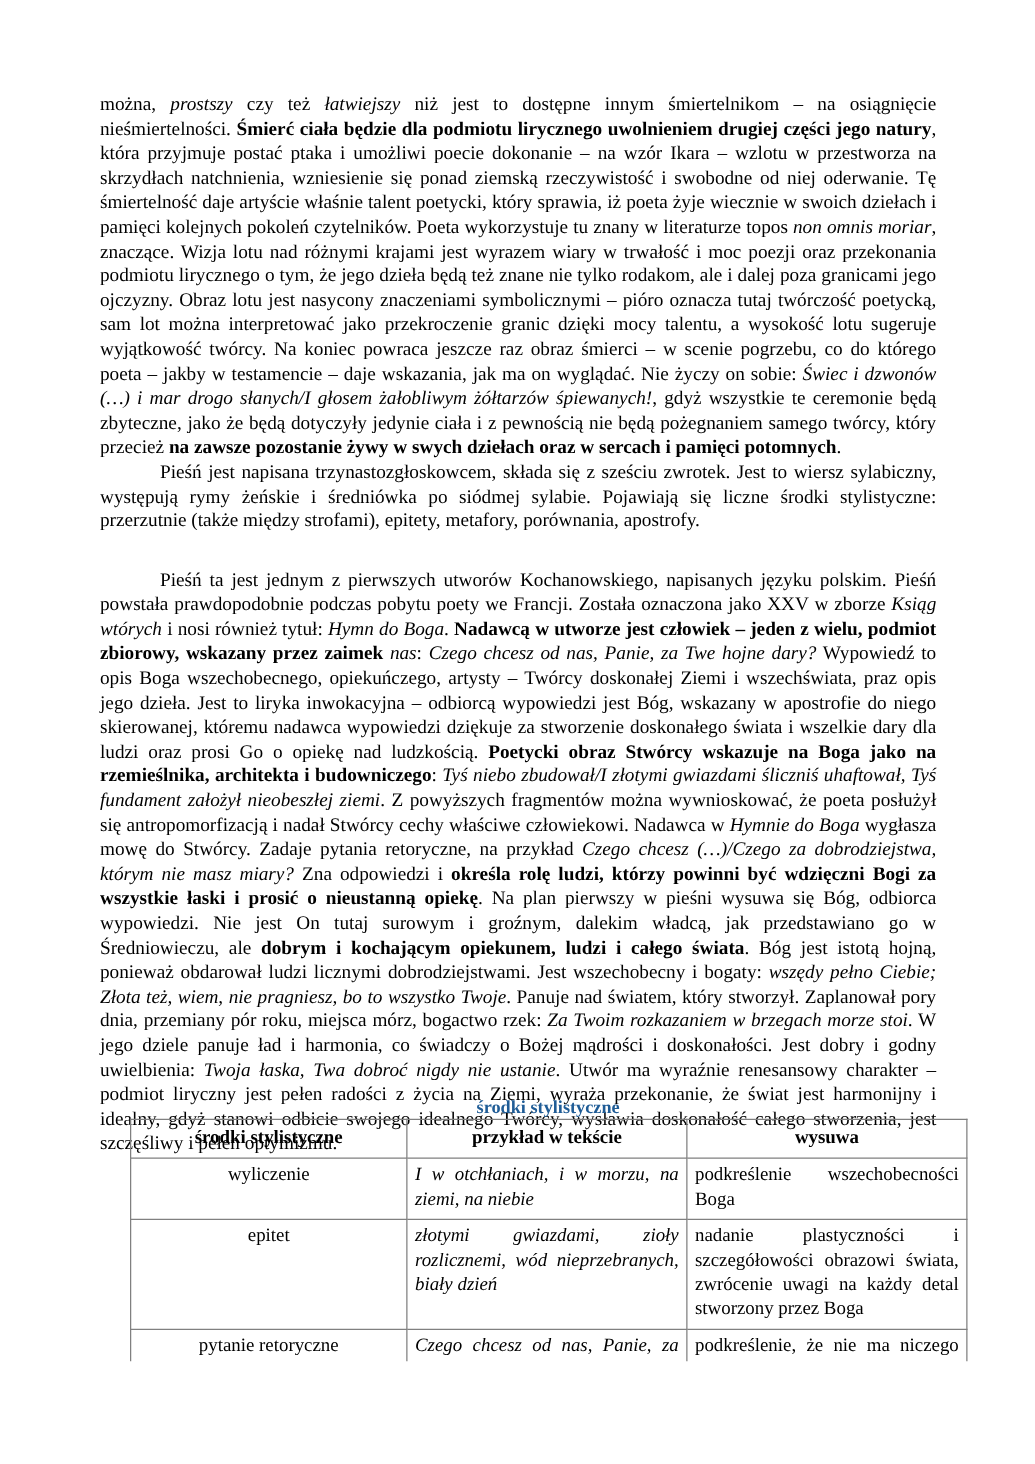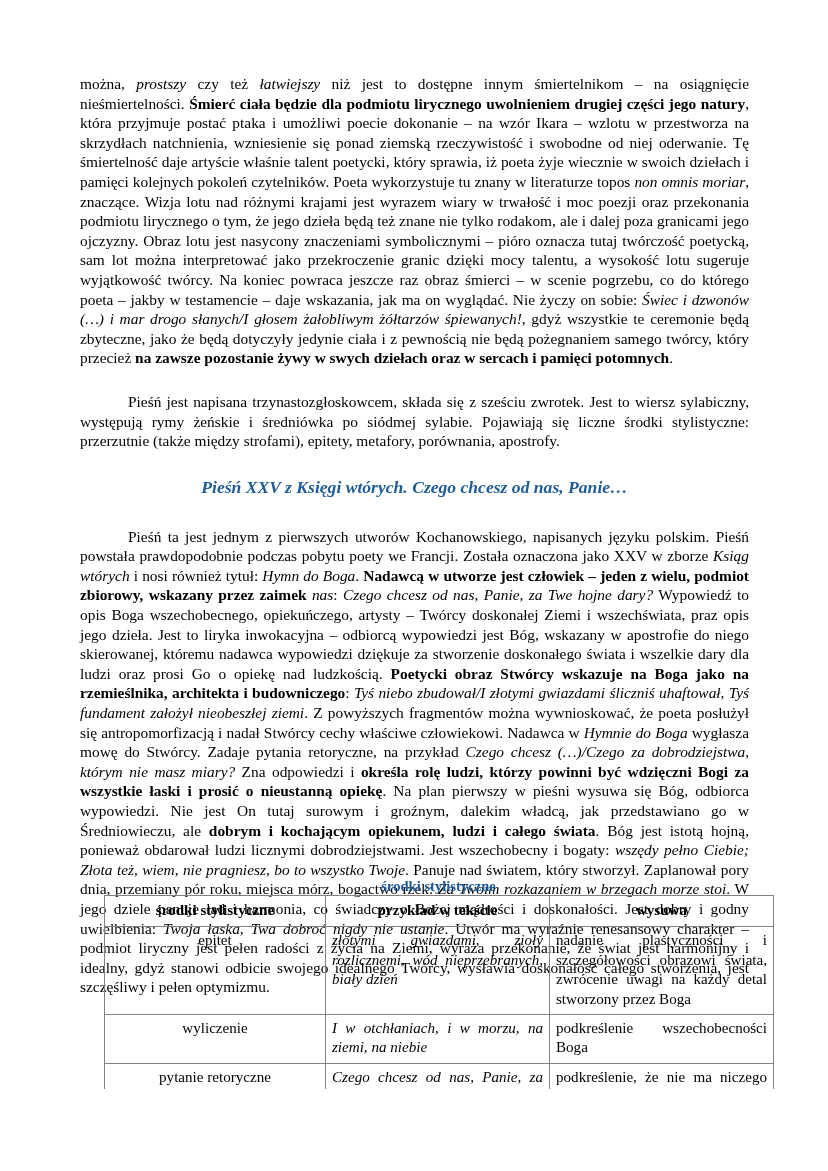--- a/index.html
+++ b/index.html
@@ -39,21 +39,20 @@
     font-size: 15.4px;
     line-height: 19.6px;
     text-align: justify;
     text-justify: inter-word;
     hyphens: none;
     -webkit-hyphens: none;
   }
 
   p.indent {
     text-indent: 48px;
-    margin-top: 24px;
   }
 
   .b { font-weight: bold; }
   .i { font-style: italic; }
   .bi { font-weight: normal; font-style: italic; }
 
   h2.section-heading {
     margin: 0;
     padding: 0;
     font-size: 17.6px;
@@ -144,21 +143,20 @@
 <div class="page">
 
   <div class="content">
 
     <p class="para"><span>można, </span><span class="i">prostszy</span><span> czy też </span><span class="i">łatwiejszy</span><span> niż jest to dostępne innym śmiertelnikom – na osiągnięcie nieśmiertelności. </span><span class="b">Śmierć ciała będzie dla podmiotu lirycznego uwolnieniem drugiej części jego natury</span><span>, która przyjmuje postać ptaka i umożliwi poecie dokonanie – na wzór Ikara – wzlotu w przestworza na skrzydłach natchnienia, wzniesienie się ponad ziemską rzeczywistość i swobodne od niej oderwanie. Tę śmiertelność daje artyście właśnie talent poetycki, który sprawia, iż poeta żyje wiecznie w swoich dziełach i pamięci kolejnych pokoleń czytelników. Poeta wykorzystuje tu znany w literaturze topos </span><span class="i">non omnis moriar</span><span>, znaczące. Wizja lotu nad różnymi krajami jest wyrazem wiary w trwałość i moc poezji oraz przekonania podmiotu lirycznego o tym, że jego dzieła będą też znane nie tylko rodakom, ale i dalej poza granicami jego ojczyzny. Obraz lotu jest nasycony znaczeniami symbolicznymi – pióro oznacza tutaj twórczość poetycką, sam lot można interpretować jako przekroczenie granic dzięki mocy talentu, a wysokość lotu sugeruje wyjątkowość twórcy. Na koniec powraca jeszcze raz obraz śmierci – w scenie pogrzebu, co do którego poeta – jakby w testamencie – daje wskazania, jak ma on wyglądać. Nie życzy on sobie: </span><span class="i">Świec i dzwonów (…) i mar drogo słanych/I głosem żałobliwym żółtarzów śpiewanych!</span><span>, gdyż wszystkie te ceremonie będą zbyteczne, jako że będą dotyczyły jedynie ciała i z pewnością nie będą pożegnaniem samego twórcy, który przecież </span><span class="b">na zawsze pozostanie żywy w swych dziełach oraz w sercach i pamięci potomnych</span><span>.</span></p>
 
     <p class="para indent">Pieśń jest napisana trzynastozgłoskowcem, składa się z sześciu zwrotek. Jest to wiersz sylabiczny, występują rymy żeńskie i średniówka po siódmej sylabie. Pojawiają się liczne środki stylistyczne: przerzutnie (także między strofami), epitety, metafory, porównania, apostrofy.</p>
 
     <div class="heading-gap-top"></div>
 
-    <h2 class="section-heading">Pieśń XXV z Księgi wtórych. Czego chcesz od nas, Panie…</h2>
 
     <div class="heading-gap-bottom"></div>
 
     <p class="para indent"><span>Pieśń ta jest jednym z pierwszych utworów Kochanowskiego, napisanych języku polskim. Pieśń powstała prawdopodobnie podczas pobytu poety we Francji. Została oznaczona jako XXV w zborze </span><span class="i">Ksiąg wtórych</span><span> i nosi również tytuł: </span><span class="i">Hymn do Boga</span><span>. </span><span class="b">Nadawcą w utworze jest człowiek – jeden z wielu, podmiot zbiorowy, wskazany przez zaimek </span><span class="bi">nas</span><span>: </span><span class="i">Czego chcesz od nas, Panie, za Twe hojne dary?</span><span> Wypowiedź to opis Boga wszechobecnego, opiekuńczego, artysty – Twórcy doskonałej Ziemi i wszechświata, praz opis jego dzieła. Jest to liryka inwokacyjna – odbiorcą wypowiedzi jest Bóg, wskazany w apostrofie do niego skierowanej, któremu nadawca wypowiedzi dziękuje za stworzenie doskonałego świata i wszelkie dary dla ludzi oraz prosi Go o opiekę nad ludzkością. </span><span class="b">Poetycki obraz Stwórcy wskazuje na Boga jako na rzemieślnika, architekta i budowniczego</span><span>: </span><span class="i">Tyś niebo zbudował/I złotymi gwiazdami śliczniś uhaftował, Tyś fundament założył nieobeszłej ziemi</span><span>. Z powyższych fragmentów można wywnioskować, że poeta posłużył się antropomorfizacją i nadał Stwórcy cechy właściwe człowiekowi. Nadawca w </span><span class="i">Hymnie do Boga</span><span> wygłasza mowę do Stwórcy. Zadaje pytania retoryczne, na przykład </span><span class="i">Czego chcesz (…)/Czego za dobrodziejstwa, którym nie masz miary?</span><span> Zna odpowiedzi i </span><span class="b">określa rolę ludzi, którzy powinni być wdzięczni Bogi za wszystkie łaski i prosić o nieustanną opiekę</span><span>. Na plan pierwszy w pieśni wysuwa się Bóg, odbiorca wypowiedzi. Nie jest On tutaj surowym i groźnym, dalekim władcą, jak przedstawiano go w Średniowieczu, ale </span><span class="b">dobrym i kochającym opiekunem, ludzi i całego świata</span><span>. Bóg jest istotą hojną, ponieważ obdarował ludzi licznymi dobrodziejstwami. Jest wszechobecny i bogaty: </span><span class="i">wszędy pełno Ciebie; Złota też, wiem, nie pragniesz, bo to wszystko Twoje</span><span>. Panuje nad światem, który stworzył. Zaplanował pory dnia, przemiany pór roku, miejsca mórz, bogactwo rzek: </span><span class="i">Za Twoim rozkazaniem w brzegach morze stoi</span><span>. W jego dziele panuje ład i harmonia, co świadczy o Bożej mądrości i doskonałości. Jest dobry i godny uwielbienia: </span><span class="i">Twoja łaska, Twa dobroć nigdy nie ustanie</span><span>. Utwór ma wyraźnie renesansowy charakter – podmiot liryczny jest pełen radości z życia na Ziemi, wyraża przekonanie, że świat jest harmonijny i idealny, gdyż stanowi odbicie swojego idealnego Twórcy, wysławia doskonałość całego stworzenia, jest szczęśliwy i pełen optymizmu.</span></p>
 
   </div>
 
   <div class="table-wrap">
 
     <p class="table-caption">środki stylistyczne</p>
@@ -171,30 +169,30 @@
       </colgroup>
       <thead>
         <tr>
           <th>środki stylistyczne</th>
           <th>przykład w tekście</th>
           <th>wysuwa</th>
         </tr>
       </thead>
       <tbody>
         <tr>
+          <td class="term">wyliczenie</td>
+          <td class="example">I w otchłaniach, i w morzu, na ziemi, na niebie</td>
+          <td class="fn">podkreślenie wszechobecności Boga</td>
+        </tr>
+        <tr>
           <td class="term">epitet</td>
           <td class="example">złotymi gwiazdami, zioły rozlicznemi, wód nieprzebranych, biały dzień</td>
           <td class="fn">nadanie plastyczności i szczegółowości obrazowi świata, zwrócenie uwagi na każdy detal stworzony przez Boga</td>
         </tr>
         <tr>
-          <td class="term">wyliczenie</td>
-          <td class="example">I w otchłaniach, i w morzu, na ziemi, na niebie</td>
-          <td class="fn">podkreślenie wszechobecności Boga</td>
-        </tr>
-        <tr>
           <td class="term">pytanie retoryczne</td>
           <td class="example">Czego chcesz od nas, Panie, za Twe hojne dary?</td>
           <td class="fn">podkreślenie, że nie ma niczego miary równej darom Boga dla człowieka, człowiek nie jest w</td>
         </tr>
       </tbody>
     </table>
 
   </div>
 
   <div class="clip"></div>

